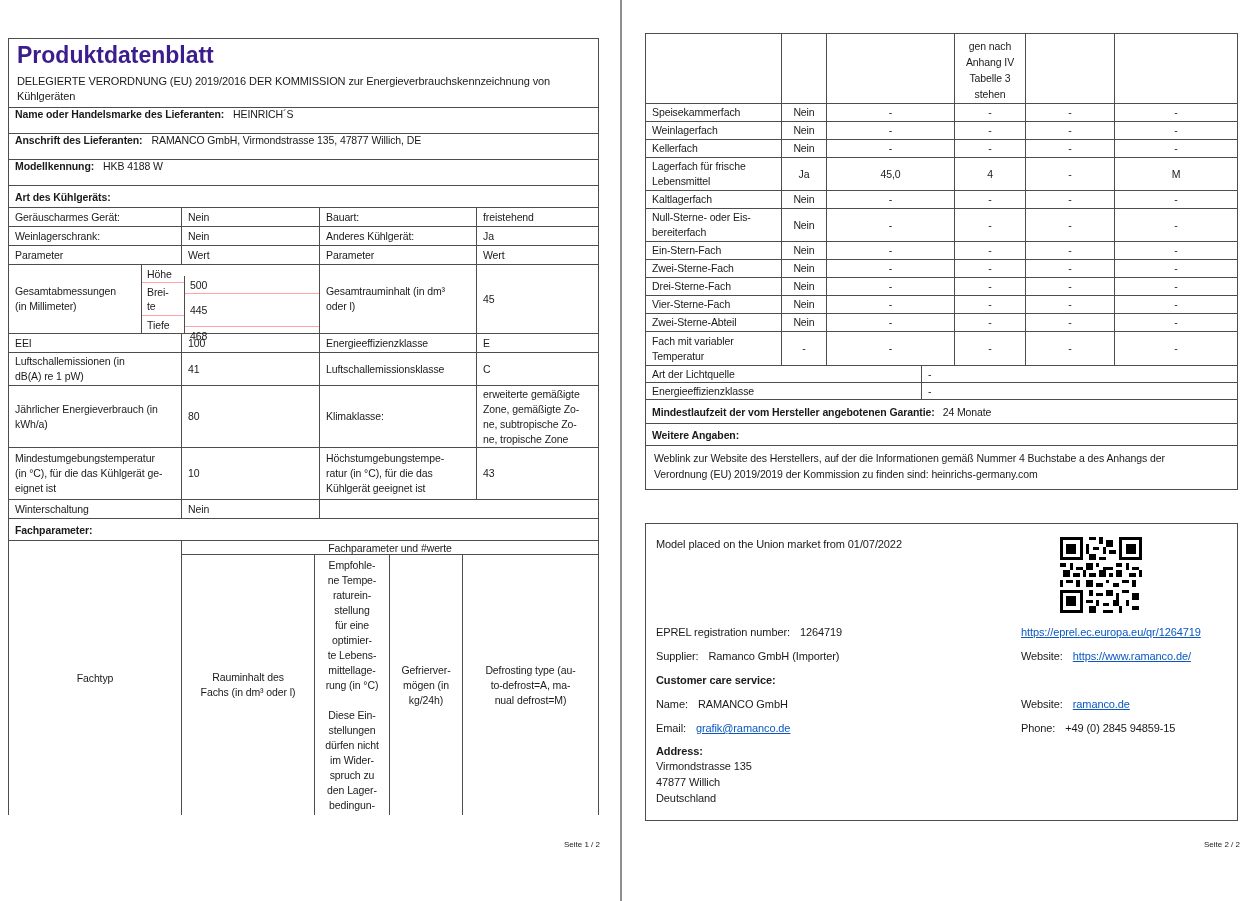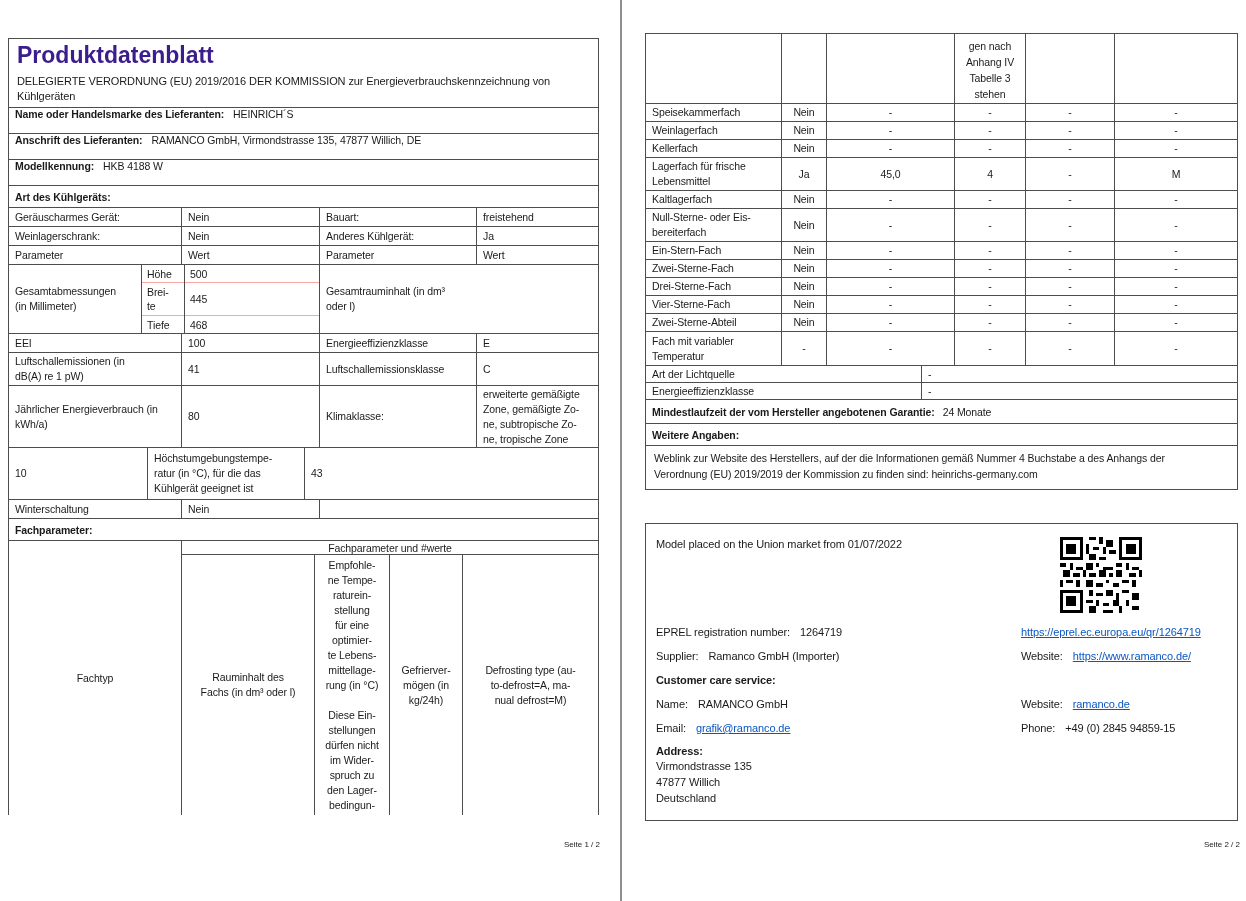--- a/index.html
+++ b/index.html
@@ -24,21 +24,21 @@
   .kv .lbl{font-weight:bold;margin-right:9px;}
   .sec{align-items:center;flex-direction:row;padding:0 6px;font-weight:bold;}
   
   .p1c1{width:172px;}
   .p1c2{width:138px;}
   .p1c3{width:157px;}
   .p1c4{flex:1;}
   
   .dimlbl{width:132px;}
   .dimsub{width:43px;display:flex;flex-direction:column;border-left:1px solid #4d4d4d;box-sizing:border-box;}
-  .dimval{width:135px;display:flex;flex-direction:column;border-left:1px solid #4d4d4d;box-sizing:border-box;}
+  .dimval{width:135px;display:flex;flex-direction:column;border-left:1px solid #4d4d4d;box-sizing:border-box;margin-top:11px;}
   .dimcell{box-sizing:border-box;border-bottom:1px solid #fca5a5;padding:1px 5px;display:flex;flex-direction:column;justify-content:center;white-space:pre-line;line-height:14px;flex:0 0 auto;}
   .dimcell:last-child{border-bottom:none;}
   .dimr1{height:18px;}.dimr2{height:33px;}.dimr3{height:17px;}
   
   .fachwrap{flex:1;display:flex;flex-direction:column;border-left:1px solid #4d4d4d;box-sizing:border-box;}
   .fachtop{height:20px;border-bottom:1px solid #4d4d4d;display:flex;align-items:center;justify-content:center;box-sizing:border-box;}
   .fachbottom{flex:1;display:flex;}
   .fc{box-sizing:border-box;border-left:1px solid #4d4d4d;padding:2px 4px;display:flex;flex-direction:column;justify-content:center;text-align:center;white-space:pre-line;line-height:15px;overflow:hidden;}
   .fc:first-child{border-left:none;}
   .fcol2{width:132px;}
@@ -136,20 +136,21 @@
 te</div>
       <div class="dimcell dimr3">Tiefe</div>
     </div>
     <div class="dimval">
       <div class="dimcell dimr1">500</div>
       <div class="dimcell dimr2">445</div>
       <div class="dimcell dimr3">468</div>
     </div>
     <div class="c p1c3">Gesamtrauminhalt (in dm³
 oder l)</div>
+    <div class="c p1c4">45</div>
   </div>
 
   <div class="r" style="height:19px">
     <div class="c p1c1">EEI</div>
     <div class="c p1c2">100</div>
     <div class="c p1c3">Energieeffizienzklasse</div>
     <div class="c p1c4">E</div>
   </div>
   <div class="r" style="height:33px">
     <div class="c p1c1">Luftschallemissionen (in
@@ -162,20 +163,23 @@
     <div class="c p1c1">Jährlicher Energieverbrauch (in
 kWh/a)</div>
     <div class="c p1c2">80</div>
     <div class="c p1c3">Klimaklasse:</div>
     <div class="c p1c4">erweiterte gemäßigte
 Zone, gemäßigte Zo-
 ne, subtropische Zo-
 ne, tropische Zone</div>
   </div>
   <div class="r" style="height:52px">
+    <div class="c p1c1">Mindestumgebungstemperatur
+(in °C), für die das Kühlgerät ge-
+eignet ist</div>
     <div class="c p1c2">10</div>
     <div class="c p1c3">Höchstumgebungstempe-
 ratur (in °C), für die das
 Kühlgerät geeignet ist</div>
     <div class="c p1c4">43</div>
   </div>
 
   <div class="r" style="height:19px">
     <div class="c p1c1">Winterschaltung</div>
     <div class="c p1c2">Nein</div>

